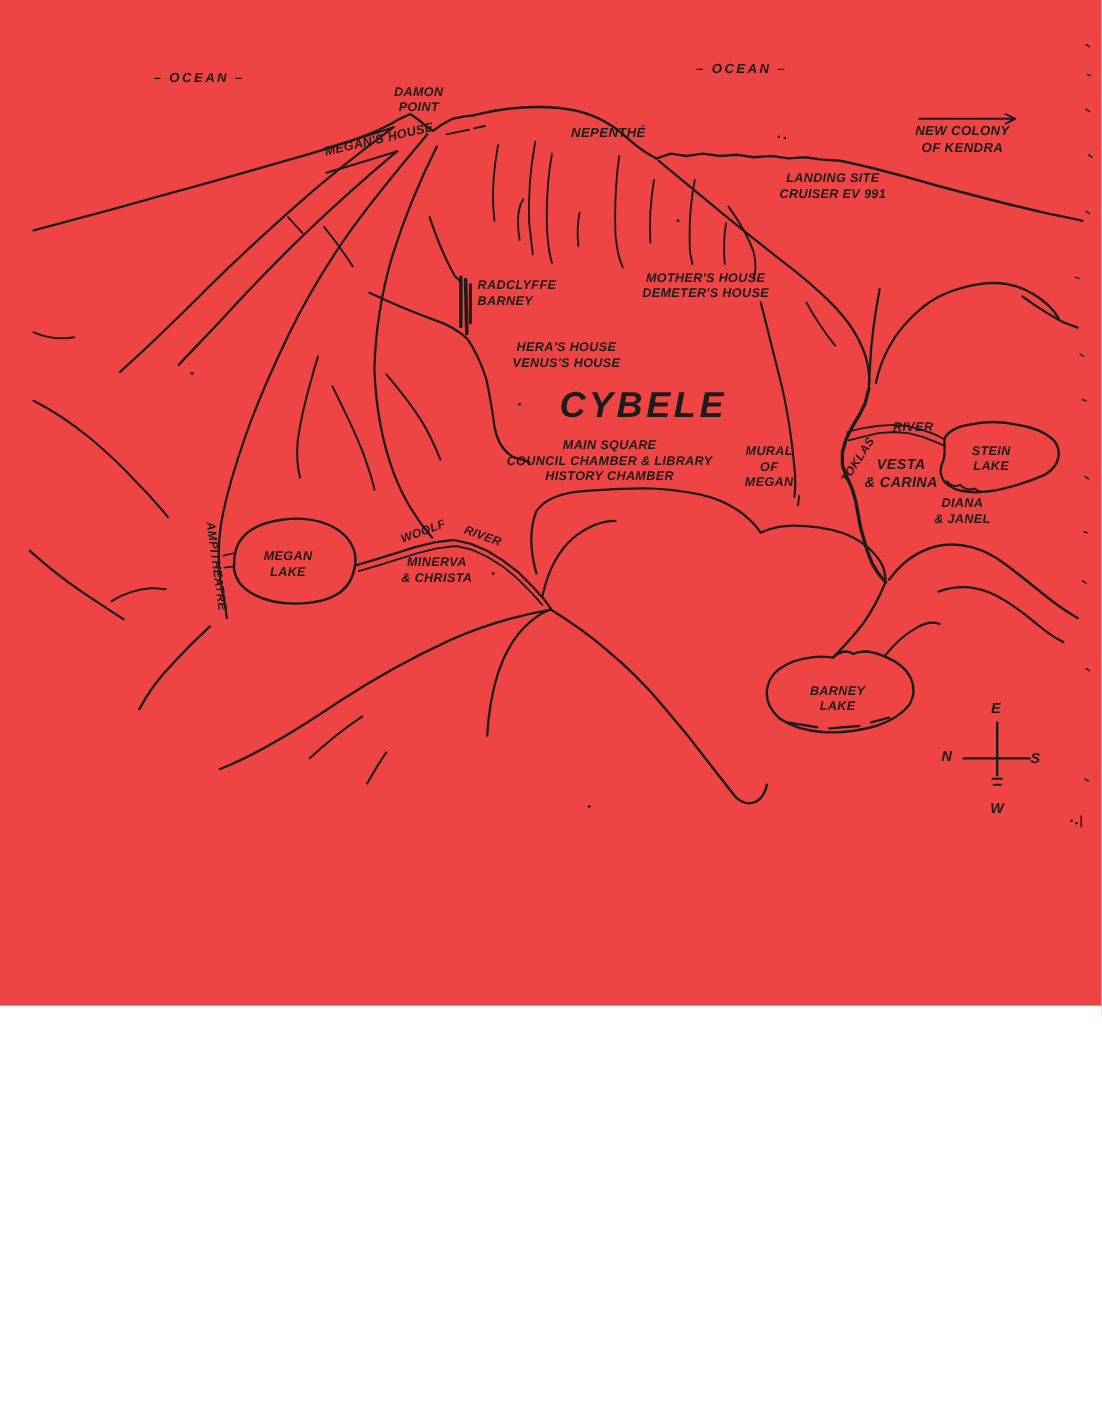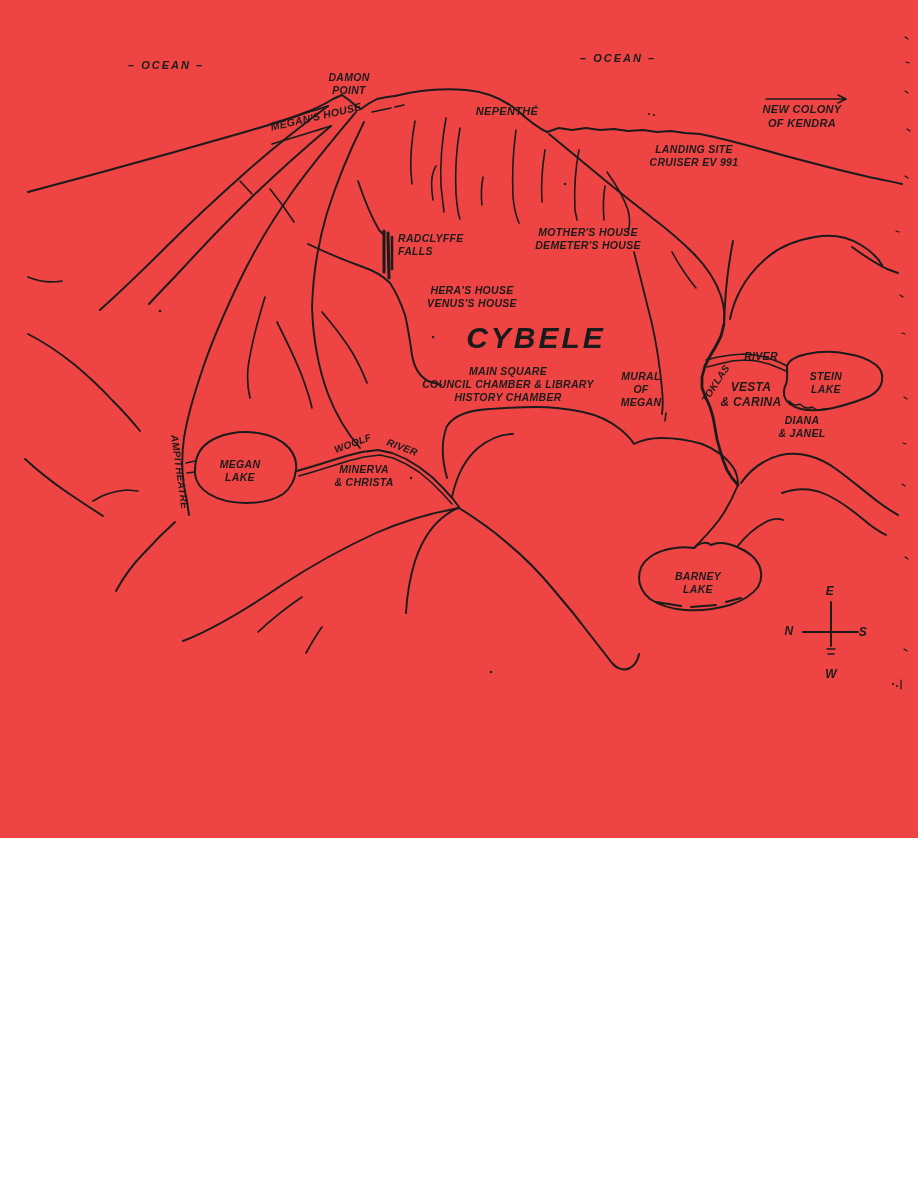--- a/index.html
+++ b/index.html
@@ -125,21 +125,21 @@
       <div class="lbl" style="left: 618px; top: 59px; font-size: 11px; letter-spacing: 2px; transform: translate(-50%, -50%);">– OCEAN –</div>
       <div class="lbl" style="left: 802px; top: 74px; font-size: 11px; transform: translate(-50%, -50%); margin-top: 43px;">NEW COLONY
 OF KENDRA</div>
       <div class="lbl" style="left: 349px; top: 84px; font-size: 10.5px; transform: translate(-50%, -50%);">DAMON
 POINT</div>
       <div class="lbl" style="left: 316px; top: 117px; font-size: 10.5px; transform: translate(-50%, -50%) rotate(-13deg);">MEGAN'S HOUSE</div>
       <div class="lbl" style="left: 487px; top: 112px; font-size: 11px; transform: translate(-50%, -50%); margin-left: 20px;">NEPENTHÉ</div>
       <div class="lbl" style="left: 694px; top: 156px; font-size: 10.5px; transform: translate(-50%, -50%);">LANDING SITE
 CRUISER EV 991</div>
       <div class="lbl" style="left: 398px; top: 245px; font-size: 10.5px; text-align: left; transform: translate(0px, -50%);">RADCLYFFE
-FALLS</div>
+BARNEY</div>
       <div class="lbl" style="left: 572px; top: 239px; font-size: 10.5px; transform: translate(-50%, -50%); margin-left: 16px;">MOTHER'S HOUSE
 DEMETER'S HOUSE</div>
       <div class="lbl" style="left: 472px; top: 297px; font-size: 10.5px; transform: translate(-50%, -50%);">HERA'S HOUSE
 VENUS'S HOUSE</div>
       <div class="lbl title" style="left: 536px; top: 338px; font-size: 30px; transform: translate(-50%, -50%);">CYBELE</div>
       <div class="lbl" style="left: 508px; top: 385px; font-size: 10.5px; transform: translate(-50%, -50%);">MAIN SQUARE
 COUNCIL CHAMBER &amp; LIBRARY
 HISTORY CHAMBER</div>
       <div class="lbl" style="left: 641px; top: 390px; font-size: 10.5px; transform: translate(-50%, -50%);">MURAL
 OF

